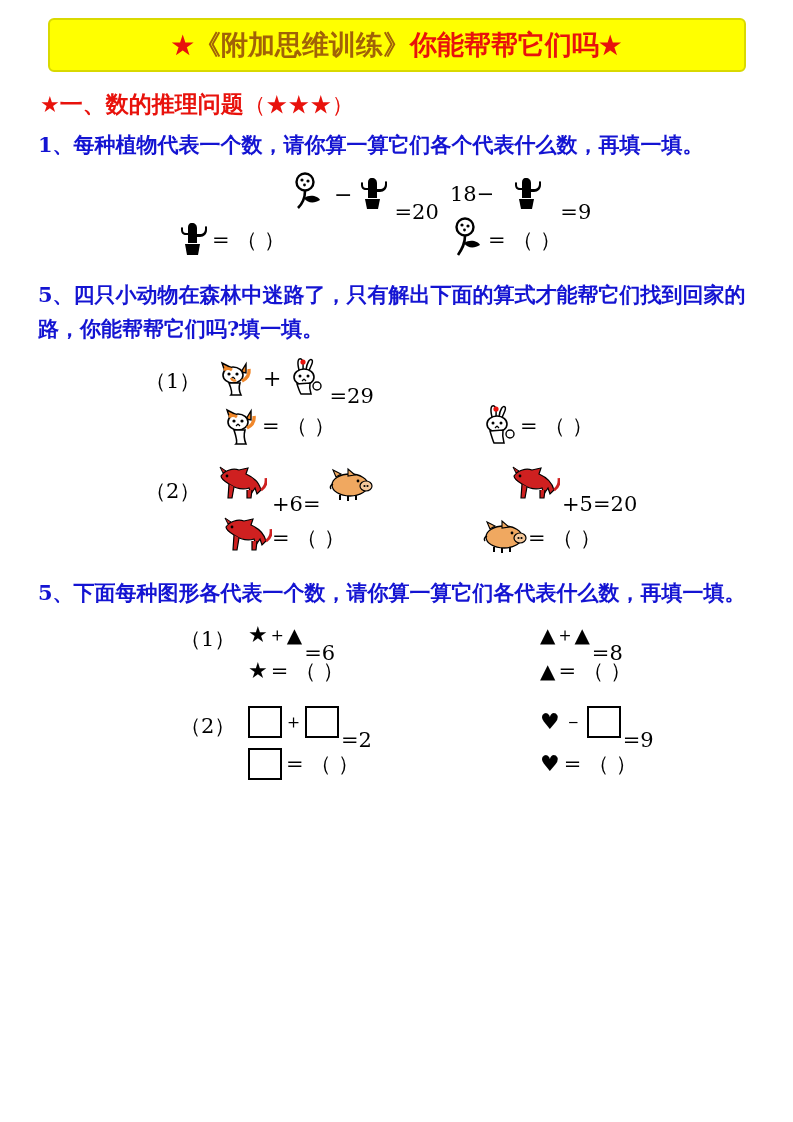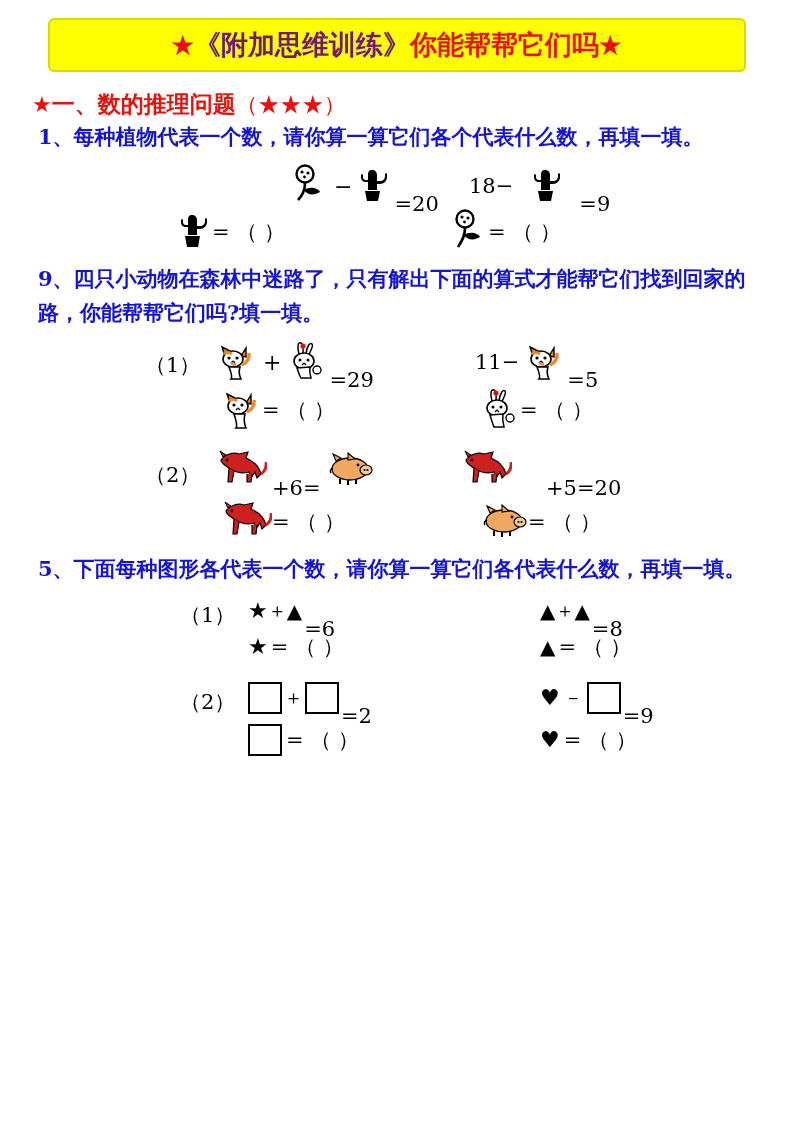--- a/index.html
+++ b/index.html
@@ -50,43 +50,43 @@
     background: #ffff00;
     border: 2px solid #d9d900;
     border-radius: 6px;
     display: flex;
     align-items: center;
     justify-content: center;
     white-space: nowrap;
     font-family: "DejaVu Serif", "Liberation Serif", serif;
   }
   .banner .star { color: #e8120c; font-size: 25px; font-weight: bold; }
-  .banner .b-black { color: #701a75; font-size: 27px; font-weight: bold; }
+  .banner .b-black { color: #a16207; font-size: 27px; font-weight: bold; }
   .banner .b-red { color: #e8120c; font-size: 27px; font-weight: bold; }
 
   
   .section-head {
     margin-top: 17px;
-    margin-left: 2px;
+    margin-left: 10px;
     white-space: nowrap;
     font-family: "DejaVu Serif", "Liberation Serif", serif;
   }
   .section-head .sh-star { color: #e8120c; font-size: 22px; }
   .section-head .sh-text { color: #e8120c; font-size: 23px; font-weight: bold; }
   .section-head .sh-paren { color: #e8120c; font-size: 22px; }
 
   
   .q-text {
     color: #1414d2;
     font-size: 21px;
     font-weight: bold;
     line-height: 34px;
     font-family: "DejaVu Serif", "Liberation Serif", serif;
     margin-left: 8px;
-    margin-top: 0;
+    margin-top: 8px;
     max-width: 730px;
   }
 
   
   .eq-block { position: relative; margin-top: 10px; }
   .eq-row {
     display: flex;
     align-items: center;
     font-family: "DejaVu Serif", "Liberation Serif", serif;
     font-size: 21px;
@@ -182,21 +182,21 @@
         </span>
         <span class="op">−</span>
         <span class="icon">
           <svg width="34" height="40" viewBox="0 0 34 40">
             <path d="M14 6 C17 6 19 8 19 11 L19 17 L22 17 C25 17 27 15 27 12 L27 10 C27 9 29 9 29 10 L29 13 C29 17 26 20 22 20 L19 20 L19 26 L10 26 L10 18 L8 18 C5 18 3 16 3 13 L3 11 C3 10 5 10 5 11 L5 13 C5 15 6 16 8 16 L10 16 L10 11 C10 8 11 6 14 6 Z" fill="#000"></path>
             <path d="M7 27 L22 27 L20 37 L9 37 Z" fill="#000"></path>
           </svg>
         </span>
         <span class="eqs">=20</span>
       </div>
-      <div class="eq-row" style="position:absolute; left:439px; top:0;gap:12px;">
+      <div class="eq-row" style="position:absolute; left:420px; top:0;gap:12px;">
         <span class="num-label">18−</span>
         <span class="icon" style="margin-left:6px;">
           <svg width="34" height="40" viewBox="0 0 34 40">
             <path d="M14 6 C17 6 19 8 19 11 L19 17 L22 17 C25 17 27 15 27 12 L27 10 C27 9 29 9 29 10 L29 13 C29 17 26 20 22 20 L19 20 L19 26 L10 26 L10 18 L8 18 C5 18 3 16 3 13 L3 11 C3 10 5 10 5 11 L5 13 C5 15 6 16 8 16 L10 16 L10 11 C10 8 11 6 14 6 Z" fill="#000"></path>
             <path d="M7 27 L22 27 L20 37 L9 37 Z" fill="#000"></path>
           </svg>
         </span>
         <span class="eqs">=9</span>
       </div>
     </div>
@@ -220,21 +220,21 @@
             <circle cx="14.5" cy="13" r="1.4" fill="#000"></circle>
             <path d="M15 19 C15 27, 12 32, 8 38" stroke="#000" stroke-width="2.6" fill="none"></path>
             <path d="M14 26 C20 22, 28 24, 30 28 C24 32, 17 31, 14 26 Z" fill="#000"></path>
           </svg>
         </span>
         <span class="blank-paren">= （          ）</span>
       </div>
     </div>
   </div>
 
-  <div class="q-text">9、四只小动物在森林中迷路了，只有解出下面的算式才能帮它们找到回家的路，你能帮帮它们吗?填一填。</div>
+  <div class="q-text">5、四只小动物在森林中迷路了，只有解出下面的算式才能帮它们找到回家的路，你能帮帮它们吗?填一填。</div>
 
   <div class="eq-block rel">
 
     <div class="rel" style="height:48px; margin-top:4px;">
       <span class="num-label" style="position:absolute; left:115px; top:11px;">（1）</span>
       <div class="eq-row" style="position:absolute; left:185px; top:0;">
         <span class="icon">
           <svg width="42" height="44" viewBox="0 0 42 44">
             <path d="M10 18 L7 9 L15 13 Z" fill="#f0872a" stroke="#000" stroke-width="1.4"></path>
             <path d="M26 18 L31 10 L31 19 Z" fill="#f0872a" stroke="#000" stroke-width="1.4"></path>
@@ -256,38 +256,20 @@
             <circle cx="16" cy="8" r="2.6" fill="#e8120c"></circle>
             <ellipse cx="17" cy="23" rx="10" ry="8" fill="#fff" stroke="#000" stroke-width="1.6"></ellipse>
             <circle cx="13" cy="22" r="1.5" fill="#000"></circle>
             <circle cx="21" cy="22" r="1.5" fill="#000"></circle>
             <path d="M17 25 l-2 2 M17 25 l2 2" stroke="#000" stroke-width="1.2"></path>
             <path d="M10 30 q3 9 4 10 l10 0 q-2 -6 -1 -11 Z" fill="#fff" stroke="#000" stroke-width="1.5"></path>
             <circle cx="30" cy="32" r="4" fill="#fff" stroke="#000" stroke-width="1.4"></circle>
           </svg>
         </span>
         <span class="eqs">=29</span>
-      </div>
-      <div class="eq-row" style="position:absolute; left:445px; top:0;">
-        <span class="num-label">11−</span>
-        <span class="icon" style="margin-left:4px;">
-          <svg width="42" height="44" viewBox="0 0 42 44">
-            <path d="M10 18 L7 9 L15 13 Z" fill="#f0872a" stroke="#000" stroke-width="1.4"></path>
-            <path d="M26 18 L31 10 L31 19 Z" fill="#f0872a" stroke="#000" stroke-width="1.4"></path>
-            <ellipse cx="18" cy="21" rx="10" ry="8" fill="#fff" stroke="#000" stroke-width="1.6"></ellipse>
-            <path d="M9 16 q4 -3 8 0" stroke="#f0872a" stroke-width="3" fill="none"></path>
-            <circle cx="14" cy="20" r="1.6" fill="#000"></circle>
-            <circle cx="22" cy="20" r="1.6" fill="#000"></circle>
-            <path d="M18 23 l-2 2 M18 23 l2 2" stroke="#000" stroke-width="1.2"></path>
-            <path d="M14 29 q4 10 2 12 l10 0 q-3 -6 -1 -12 Z" fill="#fff" stroke="#000" stroke-width="1.6"></path>
-            <path d="M27 27 q8 -4 7 -12" stroke="#f0872a" stroke-width="3.4" fill="none"></path>
-            <path d="M16 24 q2 4 5 2" stroke="#f0872a" stroke-width="2.4" fill="none"></path>
-          </svg>
-        </span>
-        <span class="eqs">=5</span>
       </div>
     </div>
 
     <div class="rel" style="height:52px;">
       <div class="eq-row" style="position:absolute; left:190px; top:0;">
         <span class="icon">
           <svg width="42" height="46" viewBox="0 0 42 46">
             <path d="M10 18 L7 9 L15 13 Z" fill="#f0872a" stroke="#000" stroke-width="1.4"></path>
             <path d="M26 18 L31 10 L31 19 Z" fill="#f0872a" stroke="#000" stroke-width="1.4"></path>
             <ellipse cx="18" cy="21" rx="10" ry="8" fill="#fff" stroke="#000" stroke-width="1.6"></ellipse>
@@ -340,21 +322,21 @@
             <path d="M22 11 L22 4 L29 10 Z" fill="#f0a860" stroke="#000" stroke-width="1.1"></path>
             <ellipse cx="40" cy="21" rx="6" ry="5" fill="#f5c89a" stroke="#000" stroke-width="1.2"></ellipse>
             <circle cx="38.5" cy="21" r="1.1" fill="#000"></circle>
             <circle cx="41.5" cy="21" r="1.1" fill="#000"></circle>
             <circle cx="32" cy="16" r="1.4" fill="#000"></circle>
             <path d="M14 30 L14 35 M22 31 L22 36 M30 30 L30 35" stroke="#000" stroke-width="2"></path>
             <path d="M7 19 q-4 2 -2 5" stroke="#000" stroke-width="1.4" fill="none"></path>
           </svg>
         </span>
       </div>
-      <div class="eq-row" style="position:absolute; left:430px; top:0;gap:32px;">
+      <div class="eq-row" style="position:absolute; left:478px; top:0;">
         <span class="icon">
           <svg width="52" height="40" viewBox="0 0 52 40">
             <path d="M6 12 C10 6 18 4 24 6 L33 4 L31 10 C38 13 44 18 46 26 L42 30 L40 24 L36 30 L34 24 C28 26 20 24 14 20 C9 17 6 15 6 12 Z" fill="#cf2020" stroke="#000" stroke-width="1.2"></path>
             <path d="M14 20 L13 34 L17 34 L19 23" fill="#cf2020" stroke="#000" stroke-width="1.2"></path>
             <path d="M32 26 L32 34 L36 34 L37 26" fill="#cf2020" stroke="#000" stroke-width="1.2"></path>
             <path d="M8 9 L5 3 L11 7 Z" fill="#cf2020" stroke="#000" stroke-width="1"></path>
             <circle cx="12" cy="12" r="1.4" fill="#000"></circle>
             <path d="M46 26 q6 -4 5 -12" stroke="#cf2020" stroke-width="3" fill="none"></path>
           </svg>
         </span>

